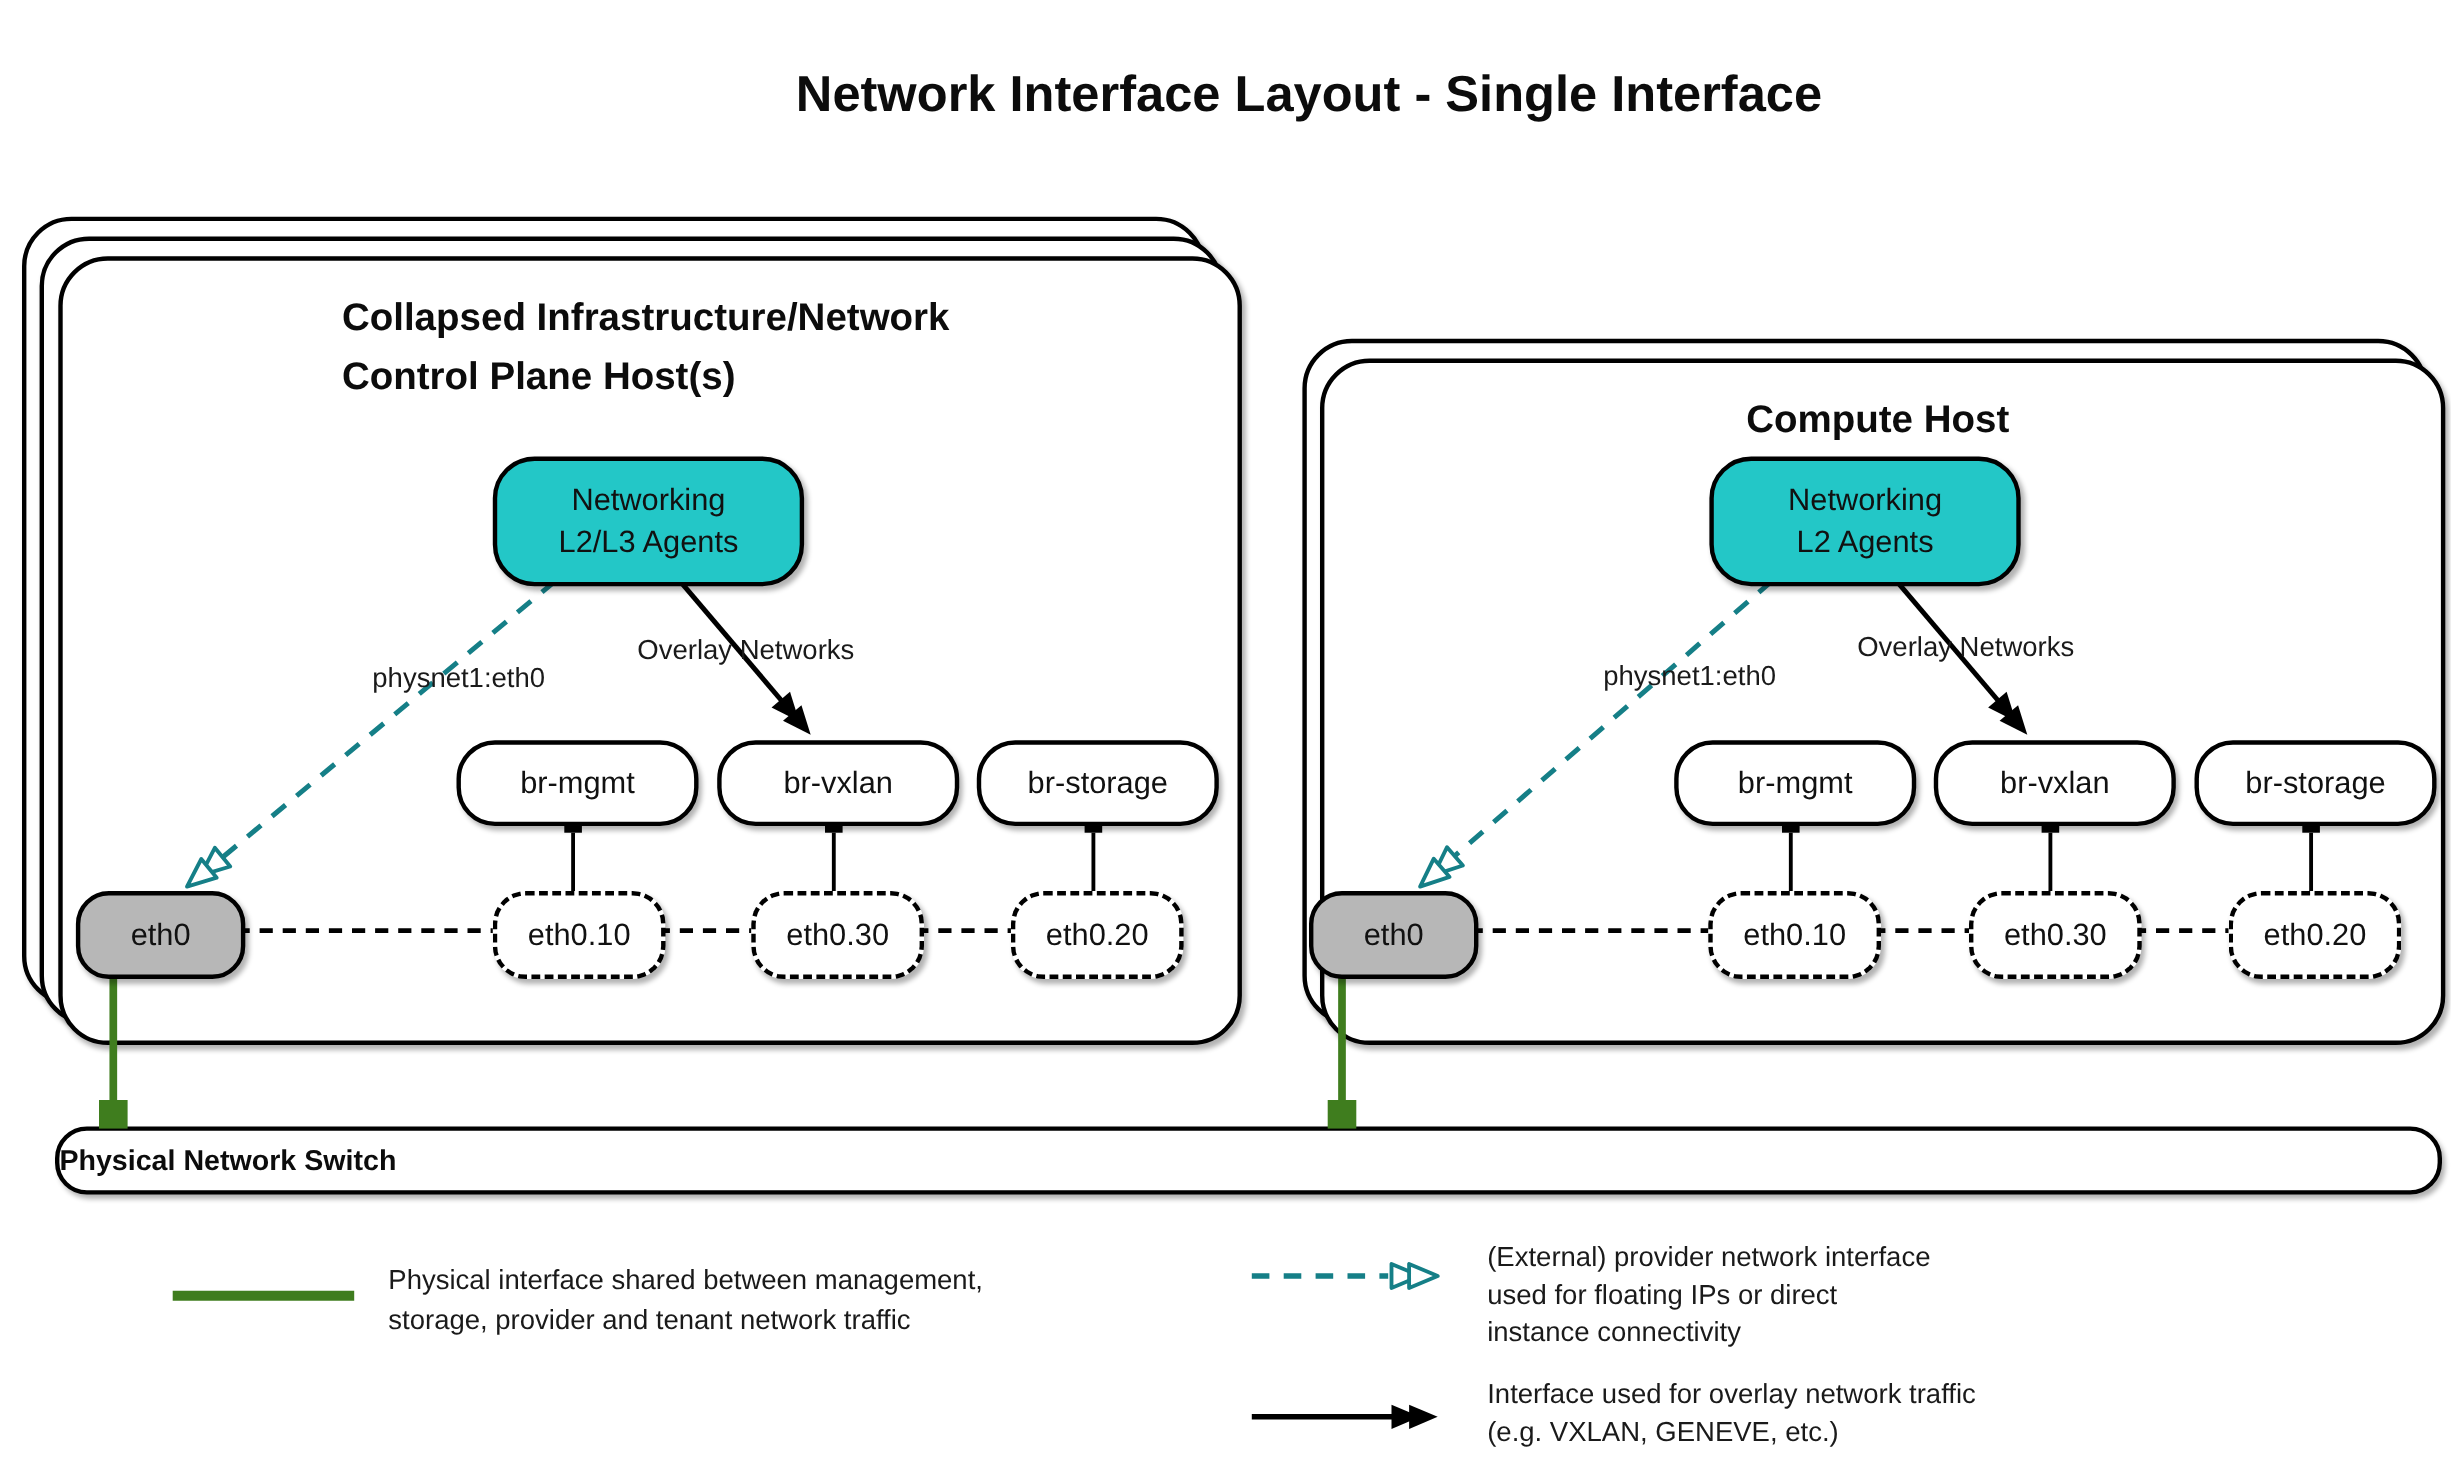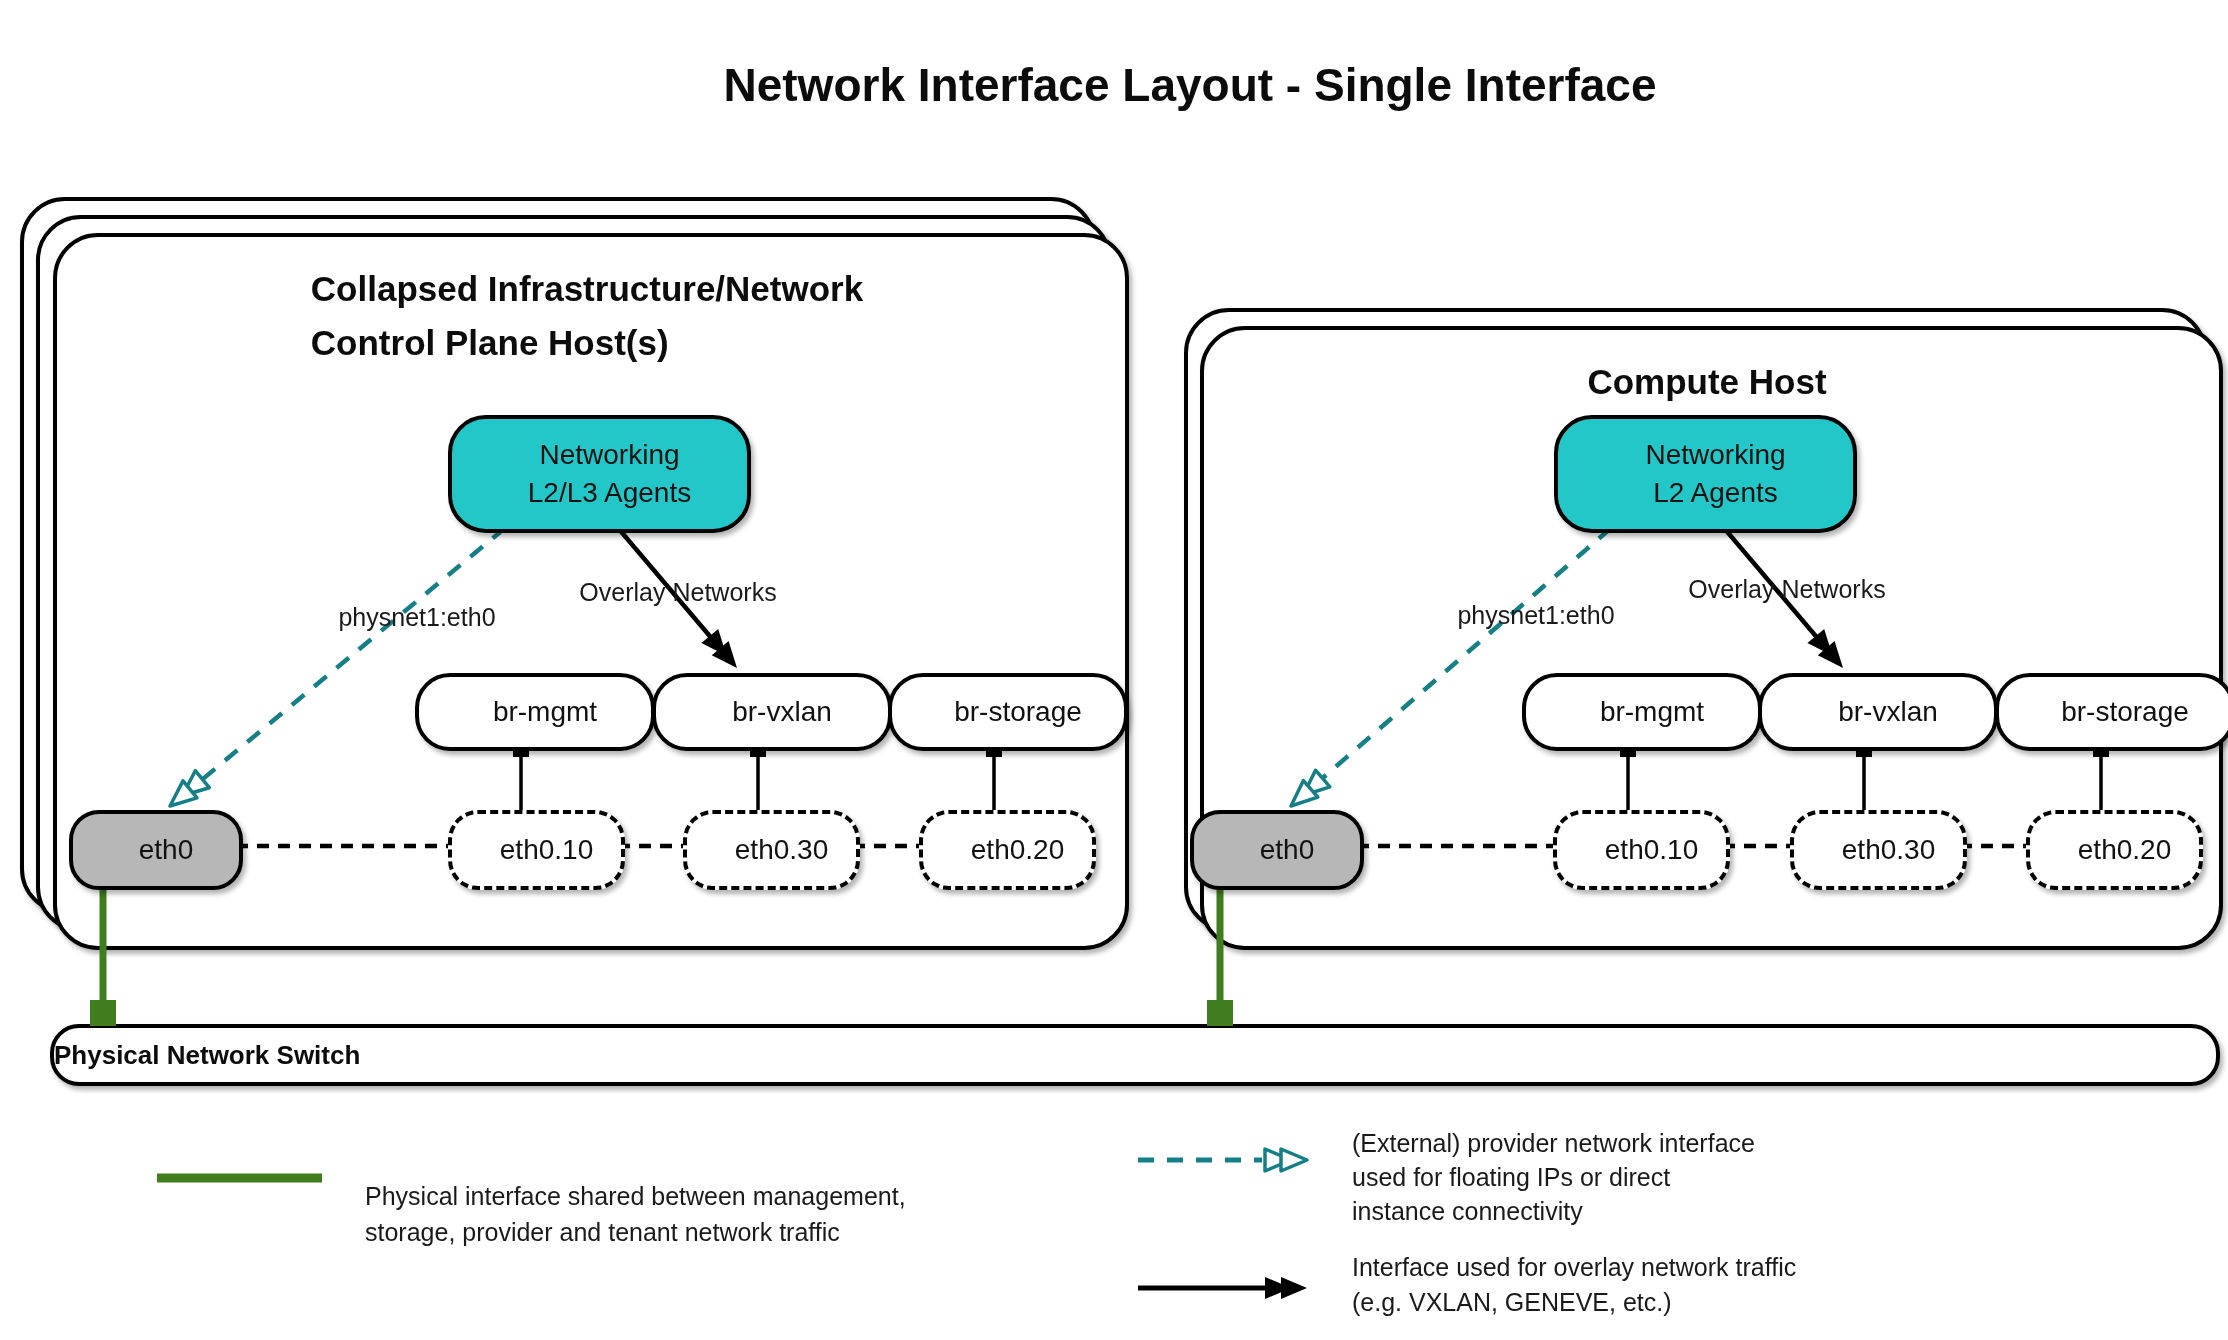--- a/index.html
+++ b/index.html
@@ -18,21 +18,20 @@
   .host-title {
     position:absolute; transform:translateX(-50%); text-align:left;
     font-weight:bold; font-size:35px; line-height:54px; white-space:nowrap;
     z-index:10; color:#0c0c0c;
   }
   .node {
     position:absolute; background:#fff; border:4px solid #000;
     display:flex; flex-direction:column; align-items:center; justify-content:center;
     font-size:28px; text-align:center; z-index:10;
     box-shadow:3px 4px 5px rgba(0,0,0,0.30);
-    padding-left:20px;
   }
   .agent { border-radius:38px; line-height:38px; }
   .bridge { border-radius:35px; }
   .eth   { border-radius:30px; background:#b7b7b7; }
   .vlan  { border-radius:30px; border-style:dashed; }
   .small-label {
     position:absolute; transform:translate(-50%,-50%);
     font-size:25px; white-space:nowrap; z-index:10; color:#1a1a1a;
   }
   .switch-bar {
@@ -201,21 +200,21 @@
   <div class="node vlan" style="left:1553px; top:810px; width:149px; height:72px;">
     <span>eth0.10</span>
   </div>
   <div class="node vlan" style="left:1790px; top:810px; width:149px; height:72px;">
     <span>eth0.30</span>
   </div>
   <div class="node vlan" style="left:2026px; top:810px; width:149px; height:72px;">
     <span>eth0.20</span>
   </div>
 
-  <div class="legend-text" style="left:365px; top:1146px;margin-top:32px;">
+  <div class="legend-text" style="left:353px; top:1146px;">
     <div>Physical interface shared between management,</div>
     <div>storage, provider and tenant network traffic</div>
   </div>
   <div class="legend-text" style="left:1352px; top:1126px; line-height:34px;">
     <div>(External) provider network interface</div>
     <div>used for floating IPs or direct</div>
     <div>instance connectivity</div>
   </div>
   <div class="legend-text" style="left:1352px; top:1250px; line-height:35px;">
     <div>Interface used for overlay network traffic</div>

